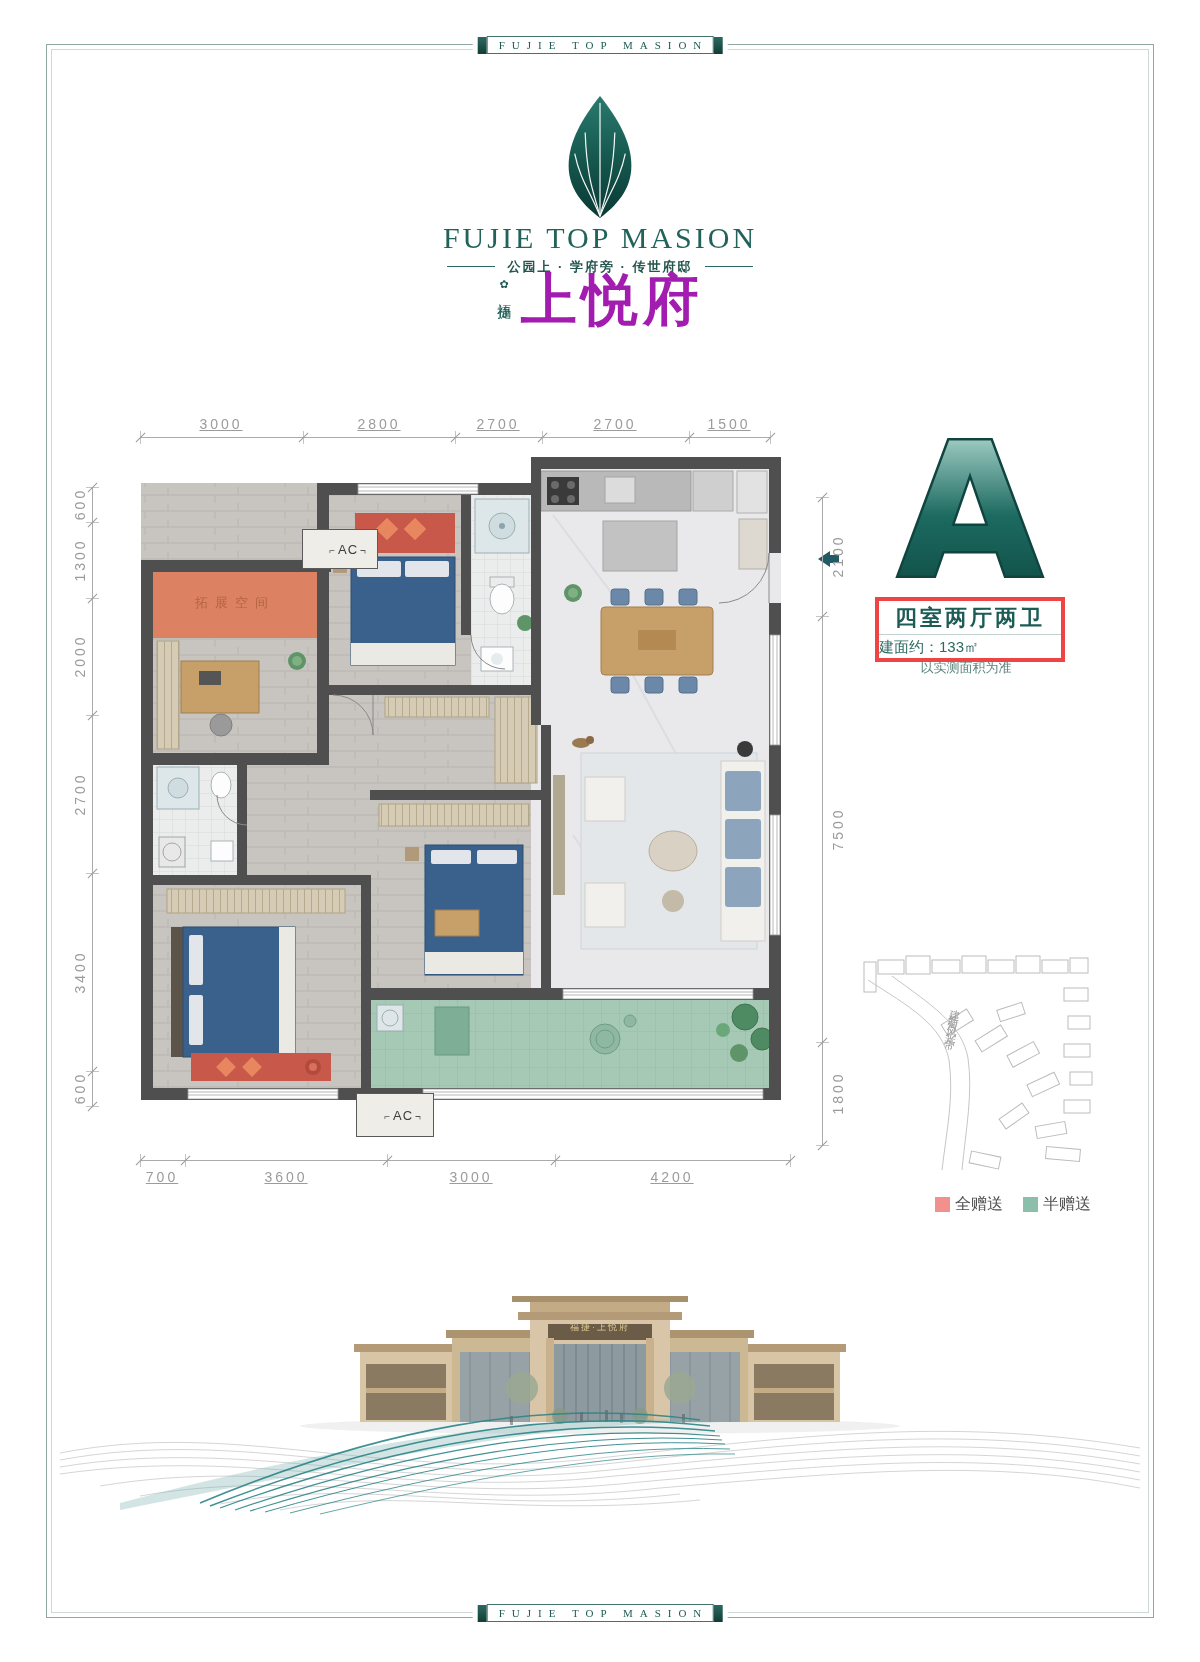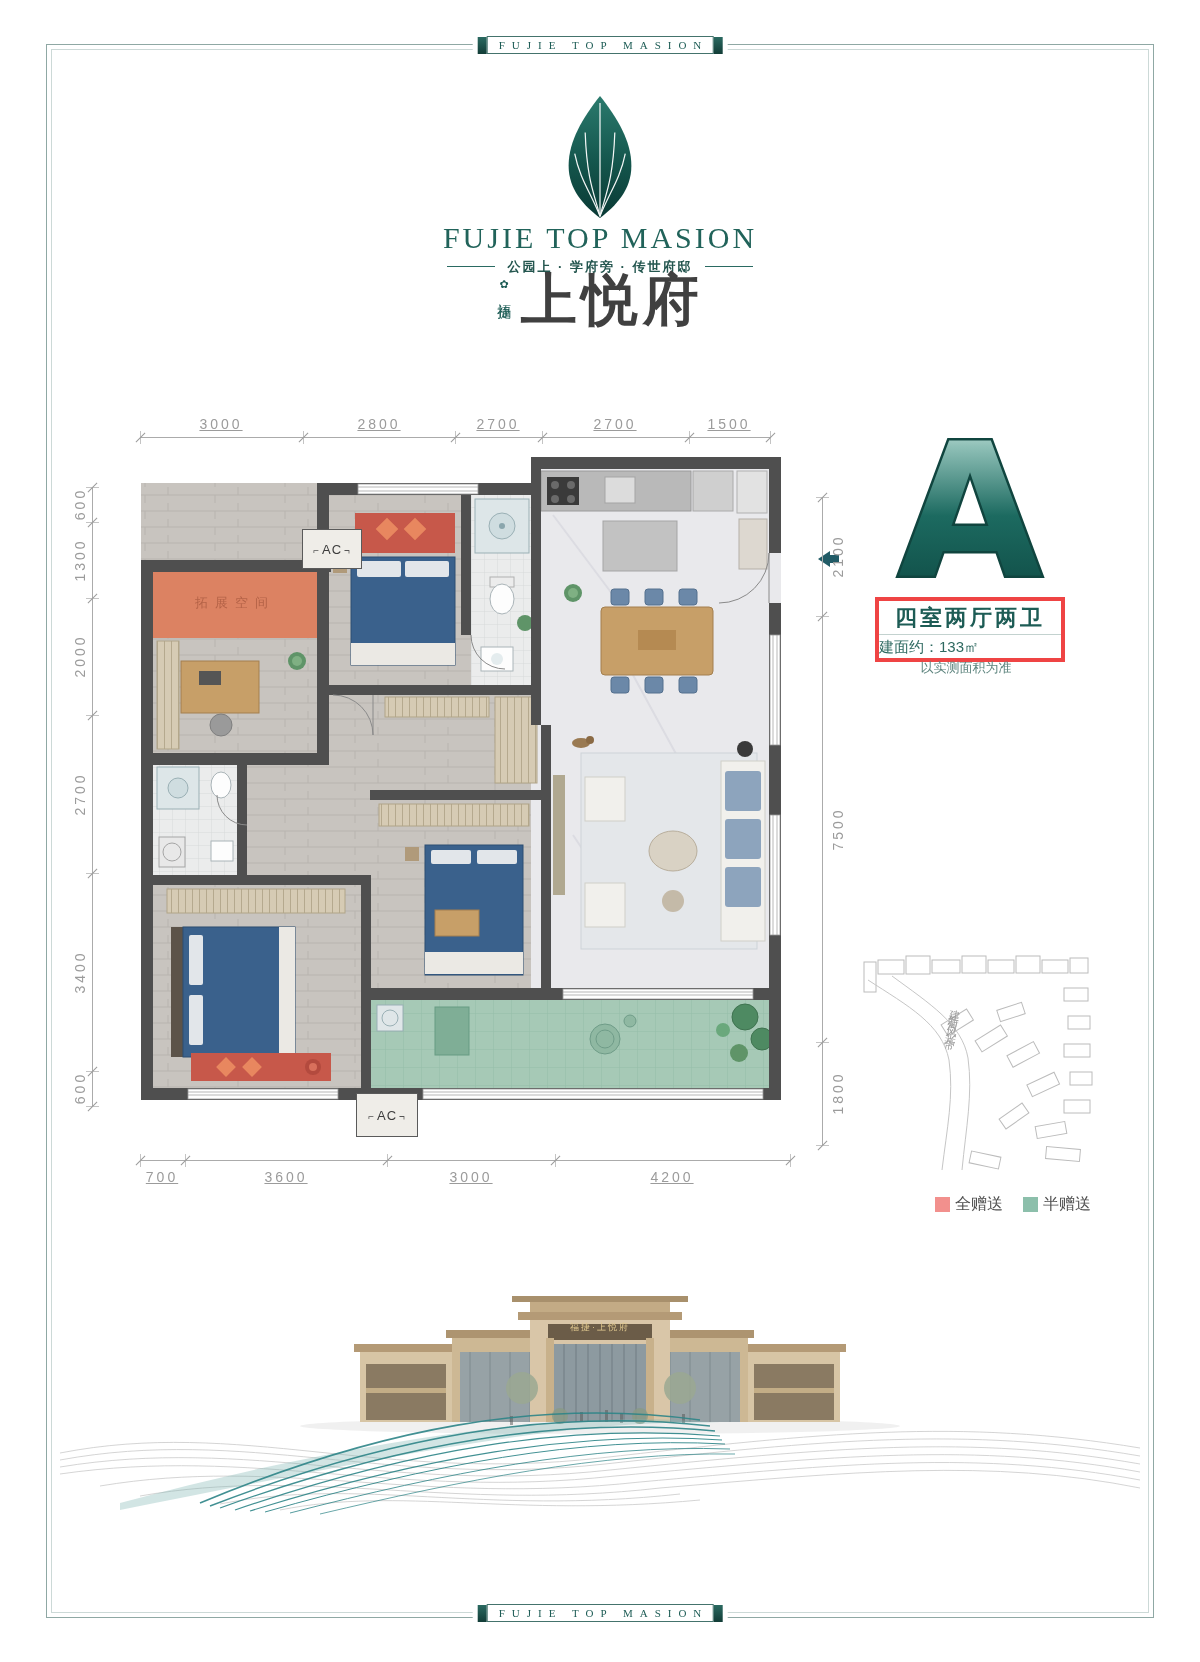--- a/index.html
+++ b/index.html
@@ -25,21 +25,21 @@
   .tagline{position:absolute;left:0;top:258px;width:1200px;text-align:center;
            font-size:13px;font-weight:bold;color:#24564f;letter-spacing:2px;}
   .tagline::before,.tagline::after{content:"";display:inline-block;width:48px;height:1px;
            background:#2a6a62;vertical-align:4px;margin:0 12px;}
   .brand-cn-row{position:absolute;left:0;top:272px;width:1200px;display:flex;
                 justify-content:center;align-items:flex-start;gap:9px;}
   .prefix-col{display:flex;flex-direction:column;align-items:center;margin-top:7px;color:#1d5c55;}
   .seal{font-size:11px;line-height:1;margin-bottom:2px;}
   .prefix{font-size:14px;line-height:1.1;writing-mode:vertical-rl;letter-spacing:2px;}
   .brand-cn{font-family:Liberation Serif, serif;font-size:56px;font-weight:bold;
-            color:#404040;letter-spacing:5px;line-height:1;}
+            color:#a21caf;letter-spacing:5px;line-height:1;}
 
   
   .a-svg{position:absolute;left:890px;top:424px;width:160px;height:162px;}
   .unit-box{position:absolute;left:875px;top:597px;width:182px;background:#fff;
             border:4px solid #ef4444;}
   .unit-type{height:33px;line-height:33px;text-align:center;font-family:"Liberation Serif",serif;
              font-weight:bold;font-size:22px;color:#1d5c55;letter-spacing:3px;
              border-bottom:1px solid #c3d2cf;}
   .unit-area{height:23px;line-height:23px;text-align:left;font-size:15px;color:#2e6960;}
   .unit-disc{position:absolute;left:875px;top:659px;width:182px;text-align:center;
@@ -60,21 +60,21 @@
   .dimv .dlbl{transform:translate(-50%,-50%) rotate(-90deg);}
   .dimv-left .dlbl{left:-13px;}
   .dimv-right .dlbl{left:15px;}
 
   
   .plan-svg{position:absolute;left:133px;top:455px;width:660px;height:650px;}
   .exp-label{position:absolute;left:160px;top:594px;width:150px;text-align:center;
              font-size:13px;letter-spacing:7px;color:#b05f44;opacity:.9;}
   .ac-box{position:absolute;background:#efede8;border:1px solid #5a5a5a;
           display:flex;align-items:center;justify-content:center;
-          font-size:13px;color:#3c3c3c;letter-spacing:1px;}
+          font-size:13px;color:#3c3c3c;letter-spacing:1px;padding-left:16px;}
   .ac-box span::before{content:"⌐";margin-right:2px;color:#555;font-size:10px;}
   .ac-box span::after{content:"¬";margin-left:2px;color:#555;font-size:10px;}
   .ac-top{left:302px;top:529px;width:58px;height:38px;}
   .ac-bottom{left:356px;top:1093px;width:60px;height:42px;}
   .entry-arrow{position:absolute;left:818px;top:551px;display:flex;align-items:center;}
   .entry-arrow .tri{width:0;height:0;border-top:8px solid transparent;
                     border-bottom:8px solid transparent;border-right:12px solid #215b66;}
   .entry-arrow .tail{width:9px;height:8px;background:#215b66;}
 
   

